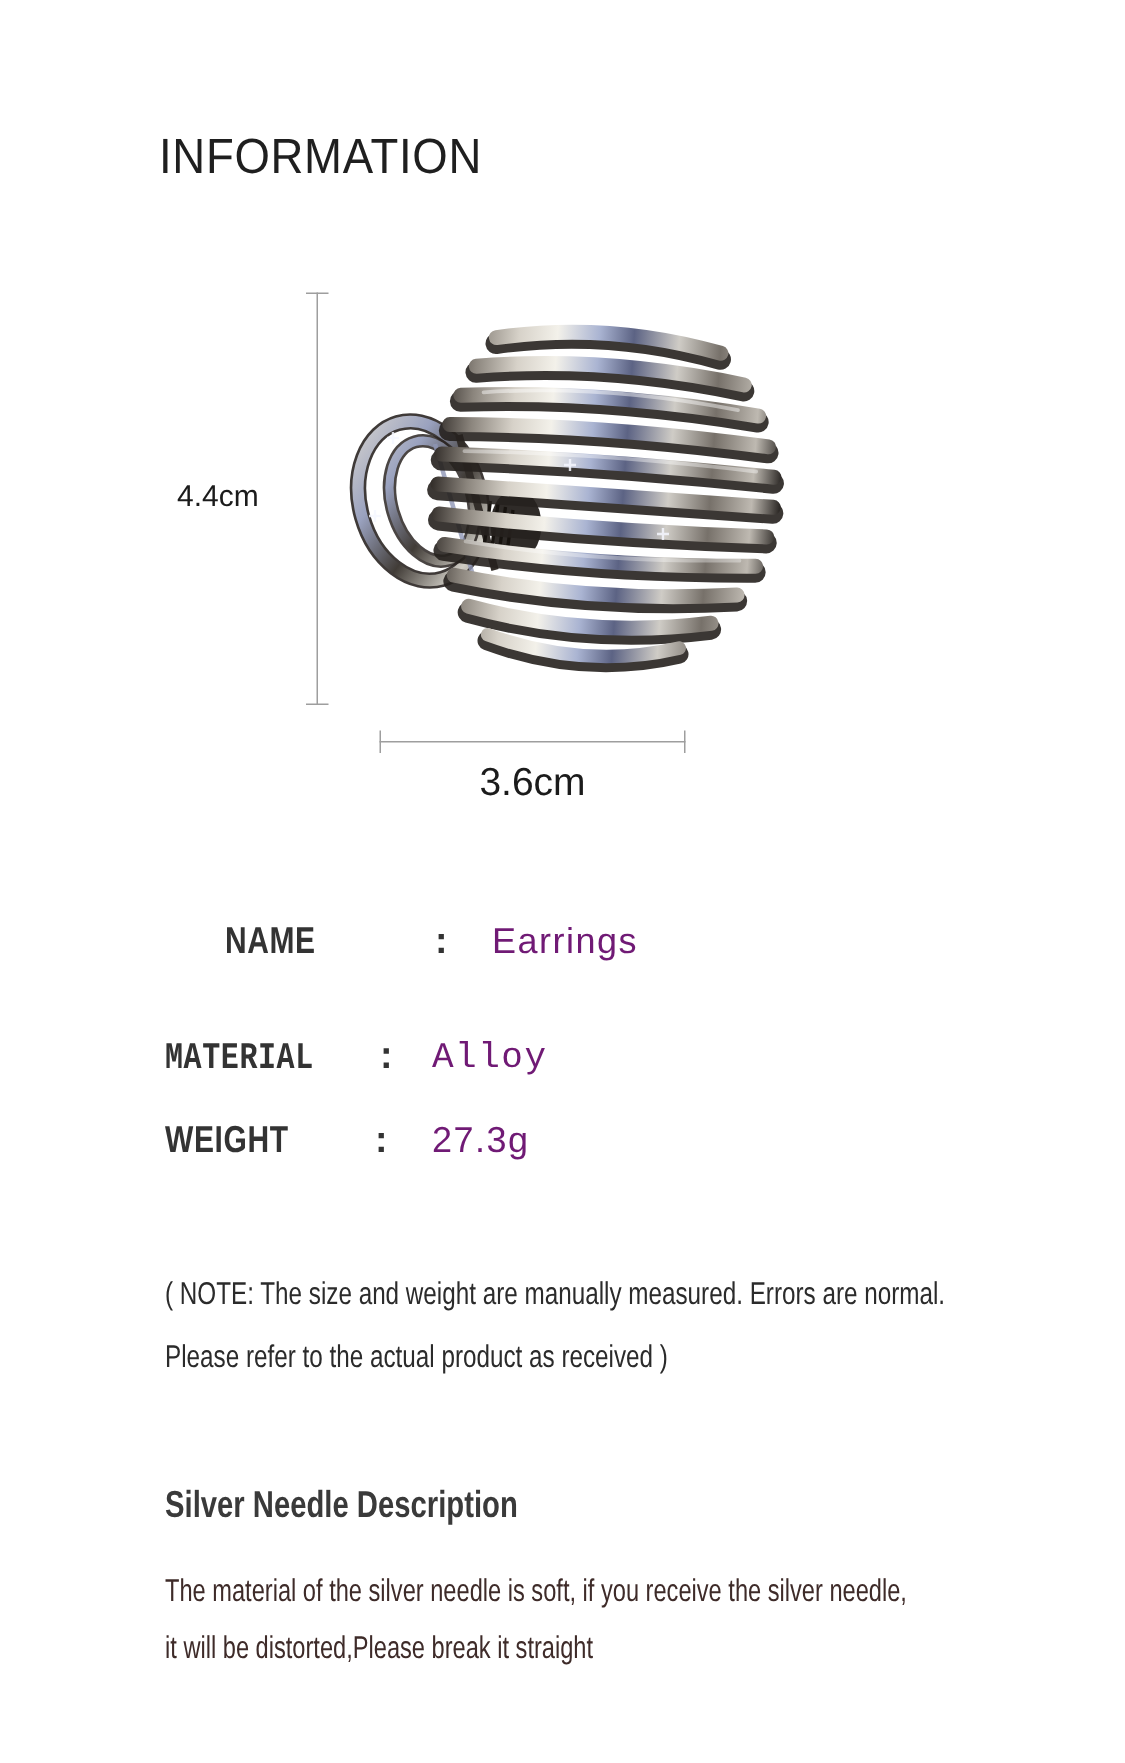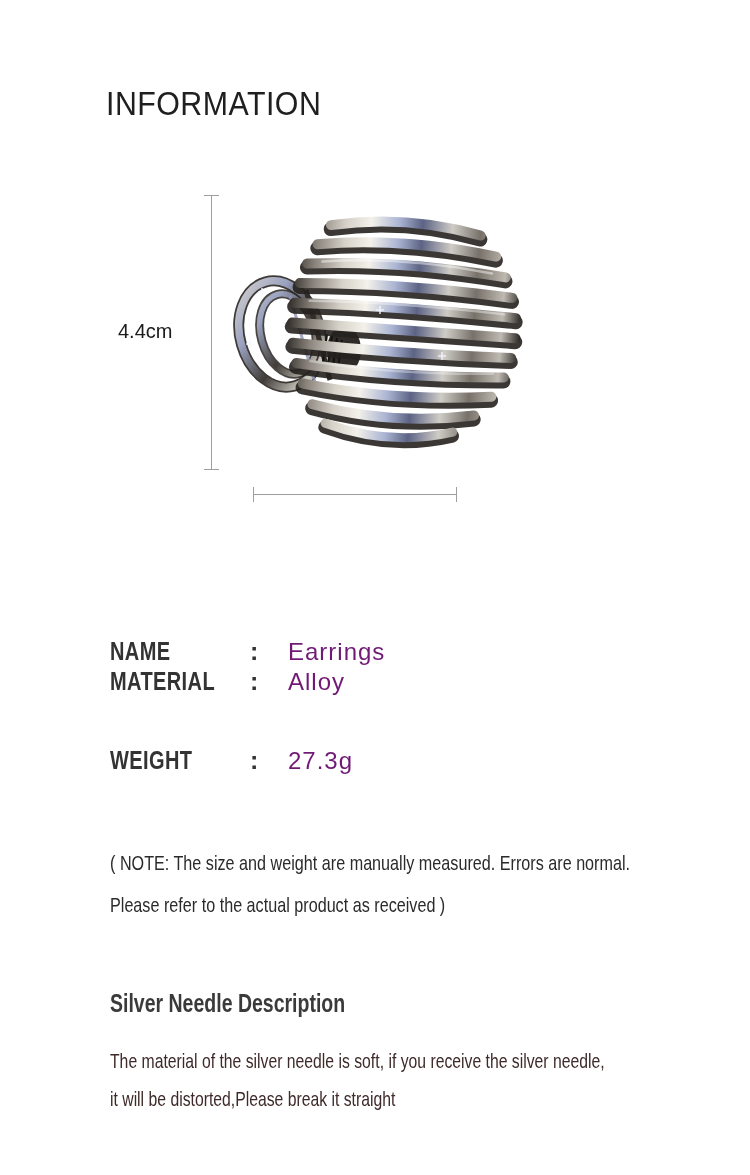--- a/index.html
+++ b/index.html
@@ -93,22 +93,22 @@
     color: #333333;
   }
   .spec-row .spec-value {
     position: absolute; left: 178px; top: 1px;
     font-size: 24px;
     font-weight: 400;
     color: #701a75;
     letter-spacing: 1px;
     white-space: nowrap;
   }
-  .spec-row.r0 { top: 637px; }
-  .spec-row.r1 { top: 667px; }
+  .spec-row.r0 { top: 613px; margin-left: 40px; }
+  .spec-row.r1 { top: 691px; font-family: Liberation Mono, monospace; }
   .spec-row.r2 { top: 746px; }
 
   
   .note-line {
     left: 110px;
     font-size: 21px;
     color: #2b2b2b;
     transform: scaleX(0.77);
     transform-origin: 0 0;
     white-space: nowrap;
@@ -225,20 +225,21 @@
       <path d="M18 152 H26 M22 148 V156"></path>
       <path d="M148 118 H156 M152 114 V122"></path>
       <path d="M210 164 H218 M214 160 V168"></path>
     </g>
   </svg>
 
   <div class="abs dim-hline">
     <span class="cap left"></span>
     <span class="cap right"></span>
   </div>
+  <div class="abs width-label">3.6cm</div>
 
   <div class="abs spec-row r0">
     <span class="spec-label">NAME</span>
     <span class="spec-colon">:</span>
     <span class="spec-value">Earrings</span>
   </div>
   <div class="abs spec-row r1">
     <span class="spec-label">MATERIAL</span>
     <span class="spec-colon">:</span>
     <span class="spec-value">Alloy</span>

